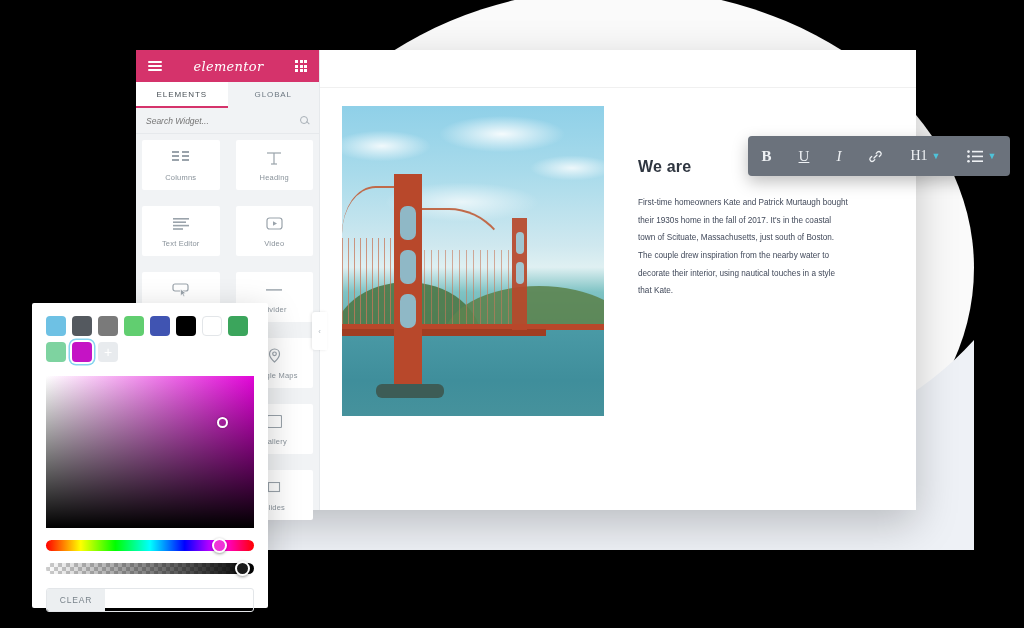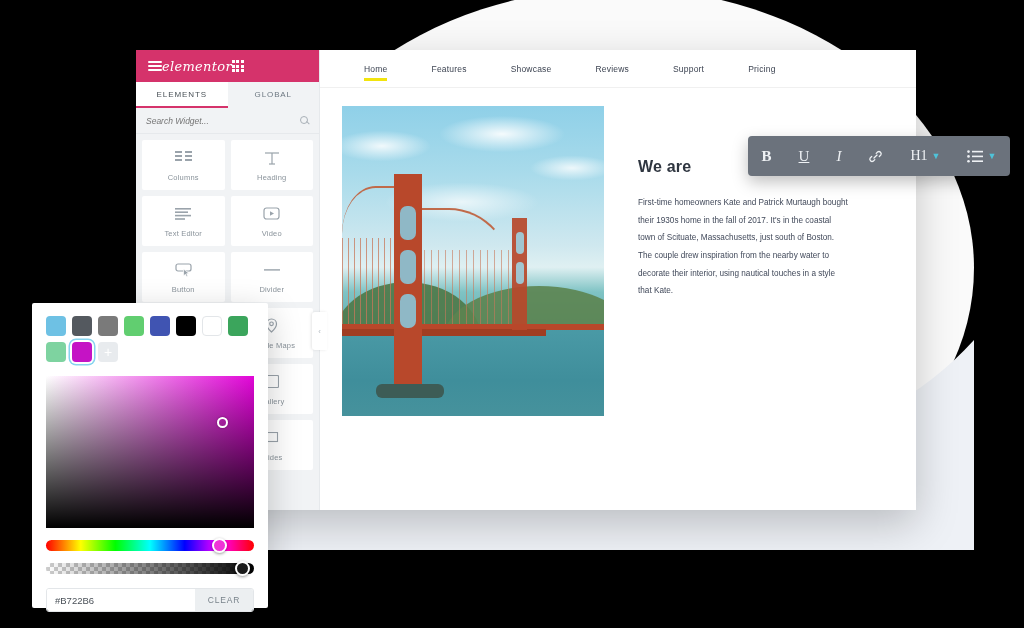--- a/index.html
+++ b/index.html
@@ -31,21 +31,21 @@
     box-shadow: 0 14px 40px rgba(0,0,0,.22);
   }
 
   
   .panel {
     position: absolute; left: 0; top: 0; width: 184px; height: 100%;
     background: #f1f3f5; border-right: 1px solid #e6e9ec;
   }
   .panel-header {
     height: 32px; background: #d5336b;
-    display: flex; align-items: center; 
+    display: flex; align-items: center; justify-content: space-between;
     padding: 0 12px;
   }
   .hamburger { width: 14px; }
   .hamburger span { display: block; height: 2px; background: #fff; margin: 2px 0; border-radius: 1px; }
   .logo-script {
     color: #fff; font-family: "DejaVu Serif", serif; font-style: italic;
     font-size: 13px; letter-spacing: .3px;
   }
   .grid-icon { display: grid; grid-template-columns: repeat(3, 3px); gap: 1.5px; }
   .grid-icon i { display: block; width: 3px; height: 3px; background: #fff; }
@@ -70,21 +70,21 @@
   .search-ico { width: 9px; height: 9px; position: relative; }
   .search-ico::before {
     content: ""; position: absolute; left: 0; top: 0; width: 6px; height: 6px;
     border: 1px solid #a9b1b8; border-radius: 50%;
   }
   .search-ico::after {
     content: ""; position: absolute; left: 5.5px; top: 5.5px; width: 3.5px; height: 1px;
     background: #a9b1b8; transform: rotate(45deg);
   }
 
-  .widgets { padding: 6px; display: grid; grid-template-columns: 1fr 1fr; gap: 6px; }
+  .widgets { padding: 6px; display: grid; grid-template-columns: 1fr 1fr; gap: 16px; }
   .widget {
     background: #fff; height: 50px; border-radius: 2px;
     display: flex; flex-direction: column; align-items: center; justify-content: center;
     gap: 6px; cursor: pointer;
   }
   .widget .wlabel { font-size: 7.5px; color: #8a939b; letter-spacing: .2px; }
   .wicon { color: #9aa3ab; display: flex; align-items: center; justify-content: center; height: 18px; }
 
   
   .canvas { position: absolute; left: 184px; top: 0; right: 0; bottom: 0; background: #fff; }
@@ -431,28 +431,20 @@
       </div>
     </div>
 
     <div class="collapse">
       <span>‹</span>
     </div>
 
     <div class="canvas">
 
       <div class="topnav">
-        <div class="navlinks">
-          <div class="navlink active">Home</div>
-          <div class="navlink">Features</div>
-          <div class="navlink">Showcase</div>
-          <div class="navlink">Reviews</div>
-          <div class="navlink">Support</div>
-          <div class="navlink">Pricing</div>
-        </div>
       </div>
 
       <div class="hero">
         <div class="hero-img">
           <div class="b-clouds"></div>
           <div class="b-hill-l"></div>
           <div class="b-hill-r"></div>
           <div class="b-water"></div>
           <div class="b-cableL"></div>
           <div class="b-cableR"></div>
@@ -534,18 +526,17 @@
 
     <div class="slider hue">
       <span class="s-handle" style="left:166px;background:#ef33d8;"></span>
     </div>
 
     <div class="slider alpha">
       <span class="s-handle" style="left:189px;background:#1b1b1b;"></span>
     </div>
 
     <div class="hexrow">
-      <input placeholder="#000000" value="#B722B6" style="">
       <span class="clearbtn">CLEAR</span>
     </div>
   </div>
 
 </div>
 
 </body></html>

